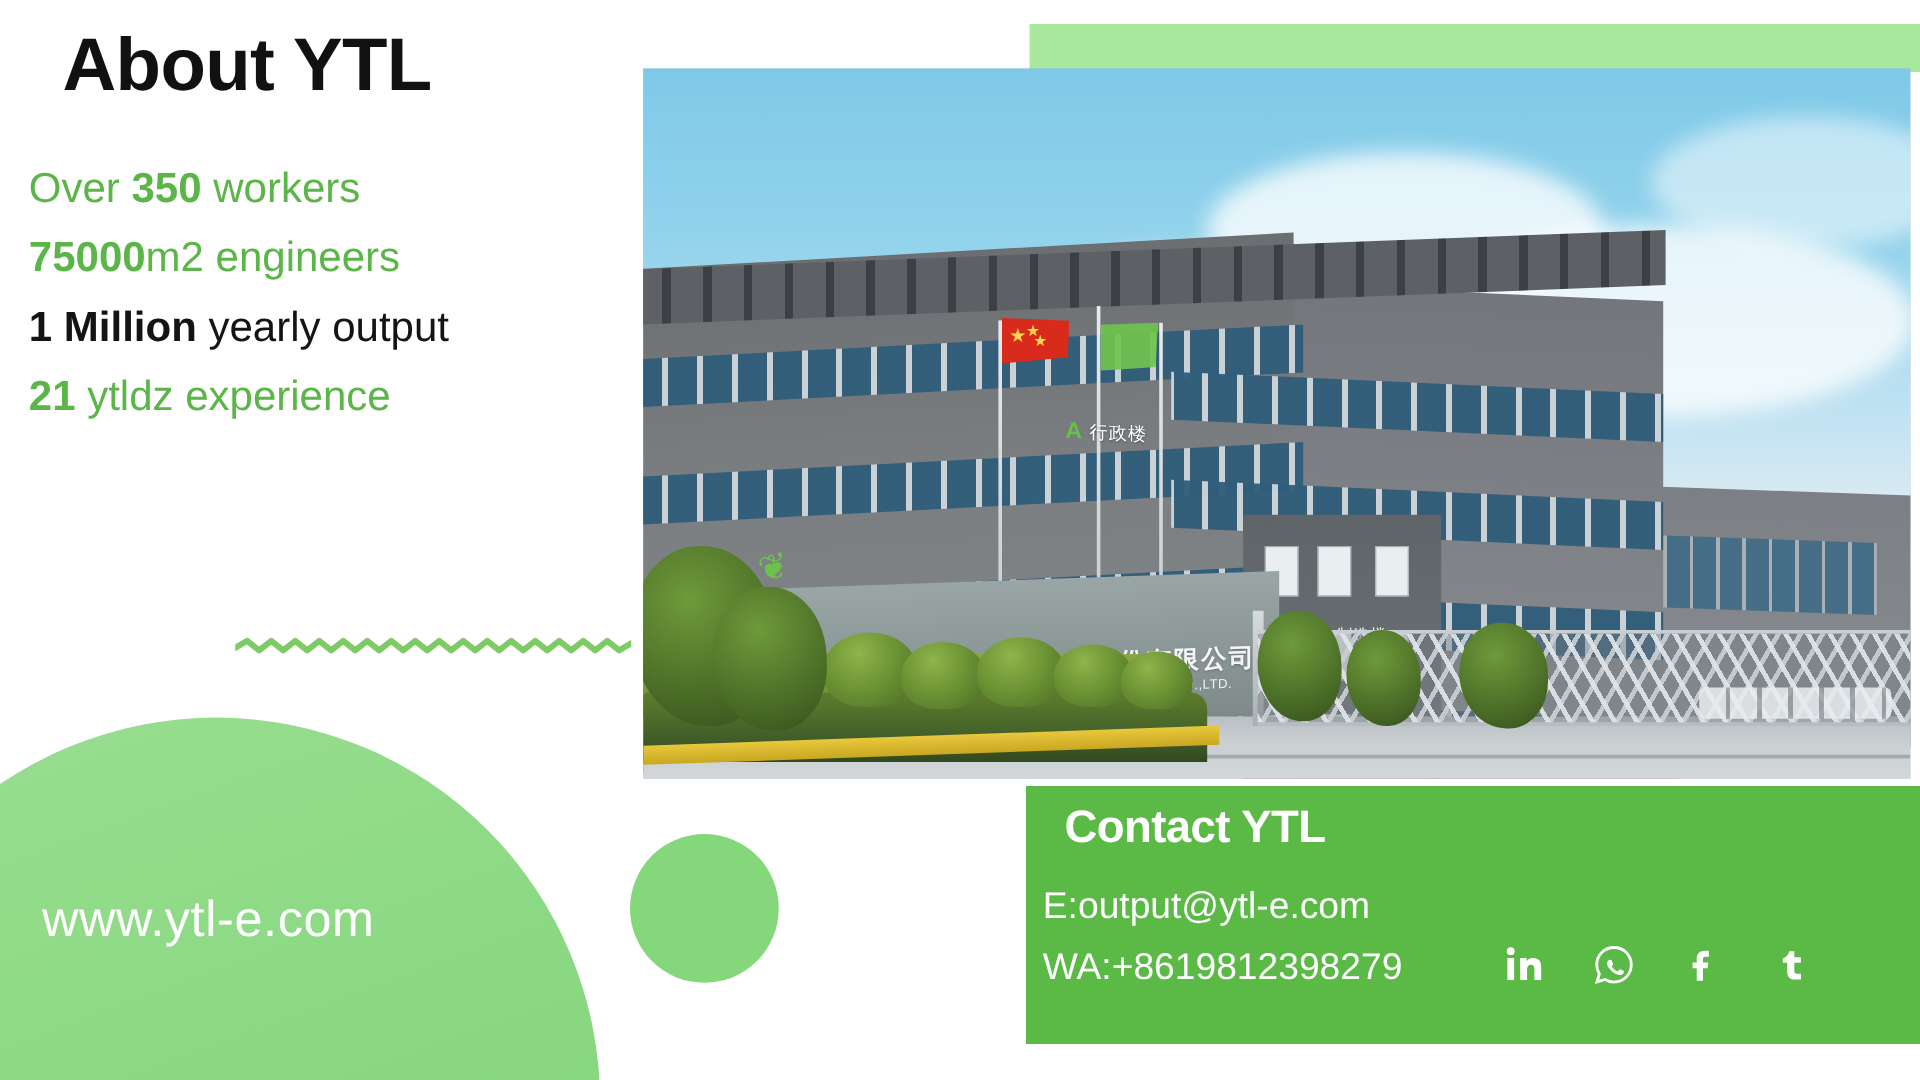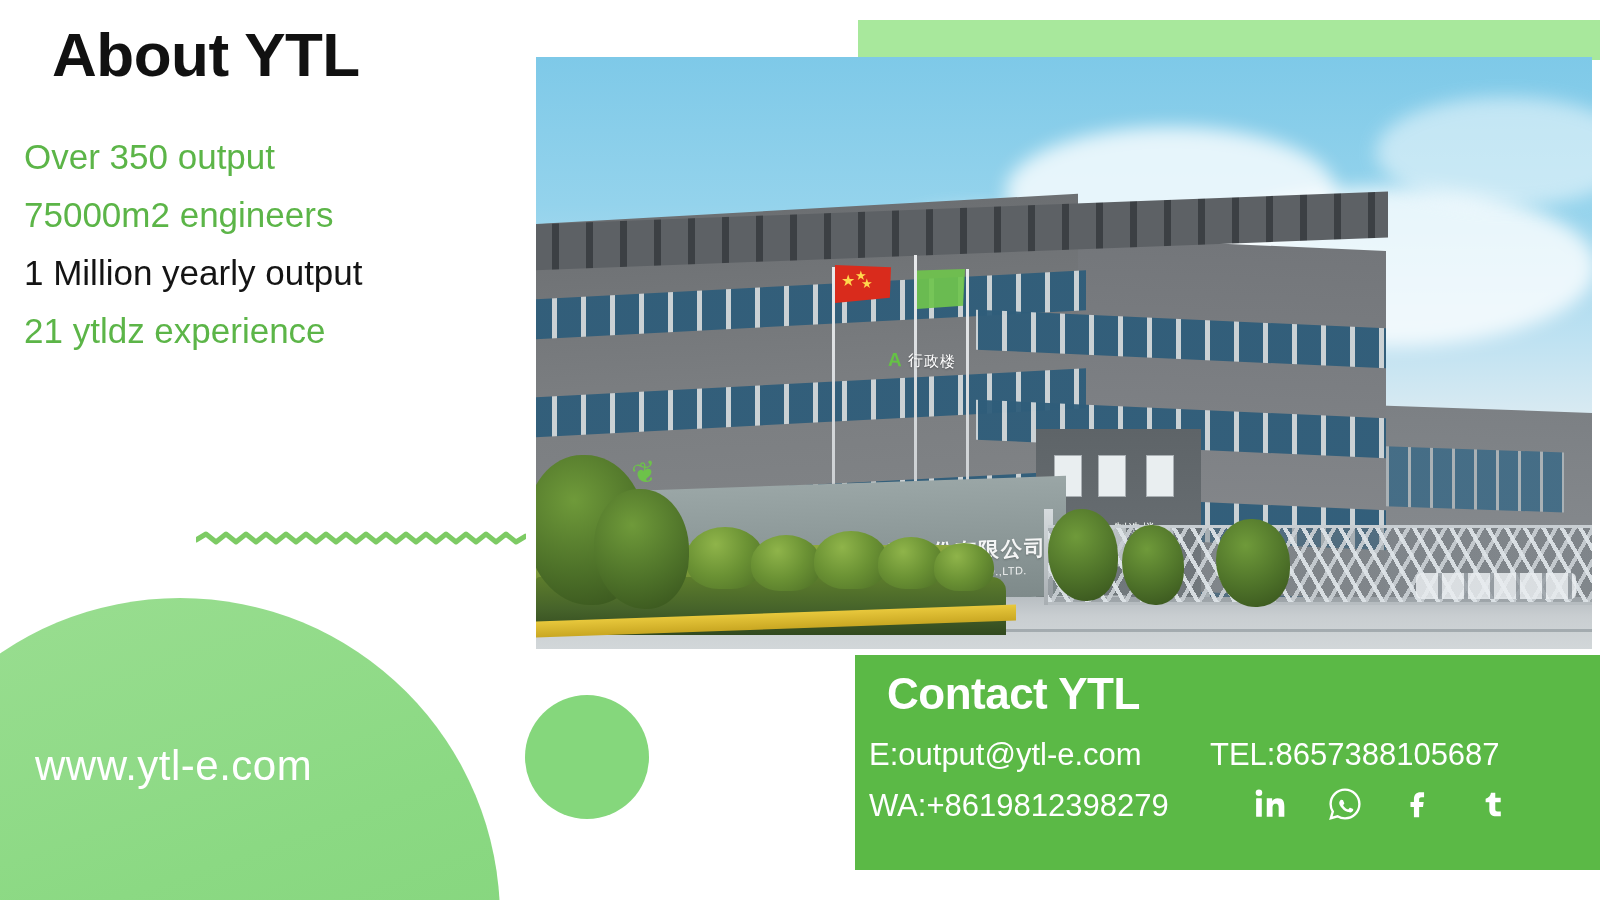--- a/index.html
+++ b/index.html
@@ -62,21 +62,21 @@
     top: 128px;
     width: 500px;
   }
   .stat-line {
     font-size: 35px;
     line-height: 58px;
     white-space: nowrap;
   }
   .stat-line.green { color: #5CB548; }
   .stat-line.dark  { color: #141414; }
-  .stat-line .num  { font-weight: 400; }
+  .stat-line .num  { font-weight: 700; }
 
   
   .wave {
     position: absolute;
     left: 196px;
     top: 524px;
     width: 330px;
     height: 24px;
   }
 
@@ -362,21 +362,21 @@
     position: absolute;
     left: 855px;
     top: 655px;
     width: 745px;
     height: 215px;
     background: #5BB946;
   }
   .contact-title {
     position: absolute;
     left: 32px; top: 14px;
-    font-size: 44px;
+    font-size: 38px;
     font-weight: 900;
     color: #ffffff;
     letter-spacing: -0.5px;
     white-space: nowrap;
   }
   .contact-row {
     position: absolute;
     color: #ffffff;
     font-size: 31px;
     white-space: nowrap;
@@ -421,21 +421,21 @@
 <div id="stage">
 
   <div class="top-green-bar"></div>
   <div class="big-circle"></div>
   <div class="small-circle"></div>
 
   <div class="title">About YTL</div>
 
   <div class="stats">
     <div class="stat-line green">
-      <span>Over </span><span class="num">350</span><span> output</span>
+      <span>Over </span><span class="num">350</span><span> workers</span>
     </div>
     <div class="stat-line green">
       <span class="num">75000</span><span>m2 engineers</span>
     </div>
     <div class="stat-line dark">
       <span class="num">1 Million</span><span> yearly output</span>
     </div>
     <div class="stat-line green">
       <span class="num">21</span><span> ytldz experience</span>
     </div>
@@ -524,21 +524,20 @@
     <div class="tree" style="left:58px;  top:432px; width:95px;  height:120px;"></div>
     <div class="tree" style="left:512px; top:452px; width:70px;  height:92px;"></div>
     <div class="tree" style="left:586px; top:468px; width:62px;  height:80px;"></div>
     <div class="tree" style="left:680px; top:462px; width:74px;  height:88px;"></div>
     <div class="curb"></div>
   </div>
 
   <div class="contact-box">
     <div class="contact-title">Contact YTL</div>
     <div class="contact-row c-email">E:output@ytl-e.com</div>
-    <div class="contact-row c-tel">TEL:8657388105687</div>
     <div class="contact-row c-wa">WA:+8619812398279</div>
     <div class="socials">
       <span class="social">
         <svg width="34" height="34" viewBox="0 0 24 24" fill="#ffffff">
           <rect x="1.5" y="8" width="4" height="13" rx="0.4"></rect>
           <circle cx="3.5" cy="4" r="2.3"></circle>
           <path d="M9 8h3.8v1.9h.06c.53-.95 1.83-1.95 3.77-1.95 4.03 0 4.78 2.5 4.78 5.75V21h-4v-5.9c0-1.4-.03-3.2-2-3.2-2 0-2.31 1.52-2.31 3.1V21H9z"></path>
         </svg>
       </span>
       <span class="social">

